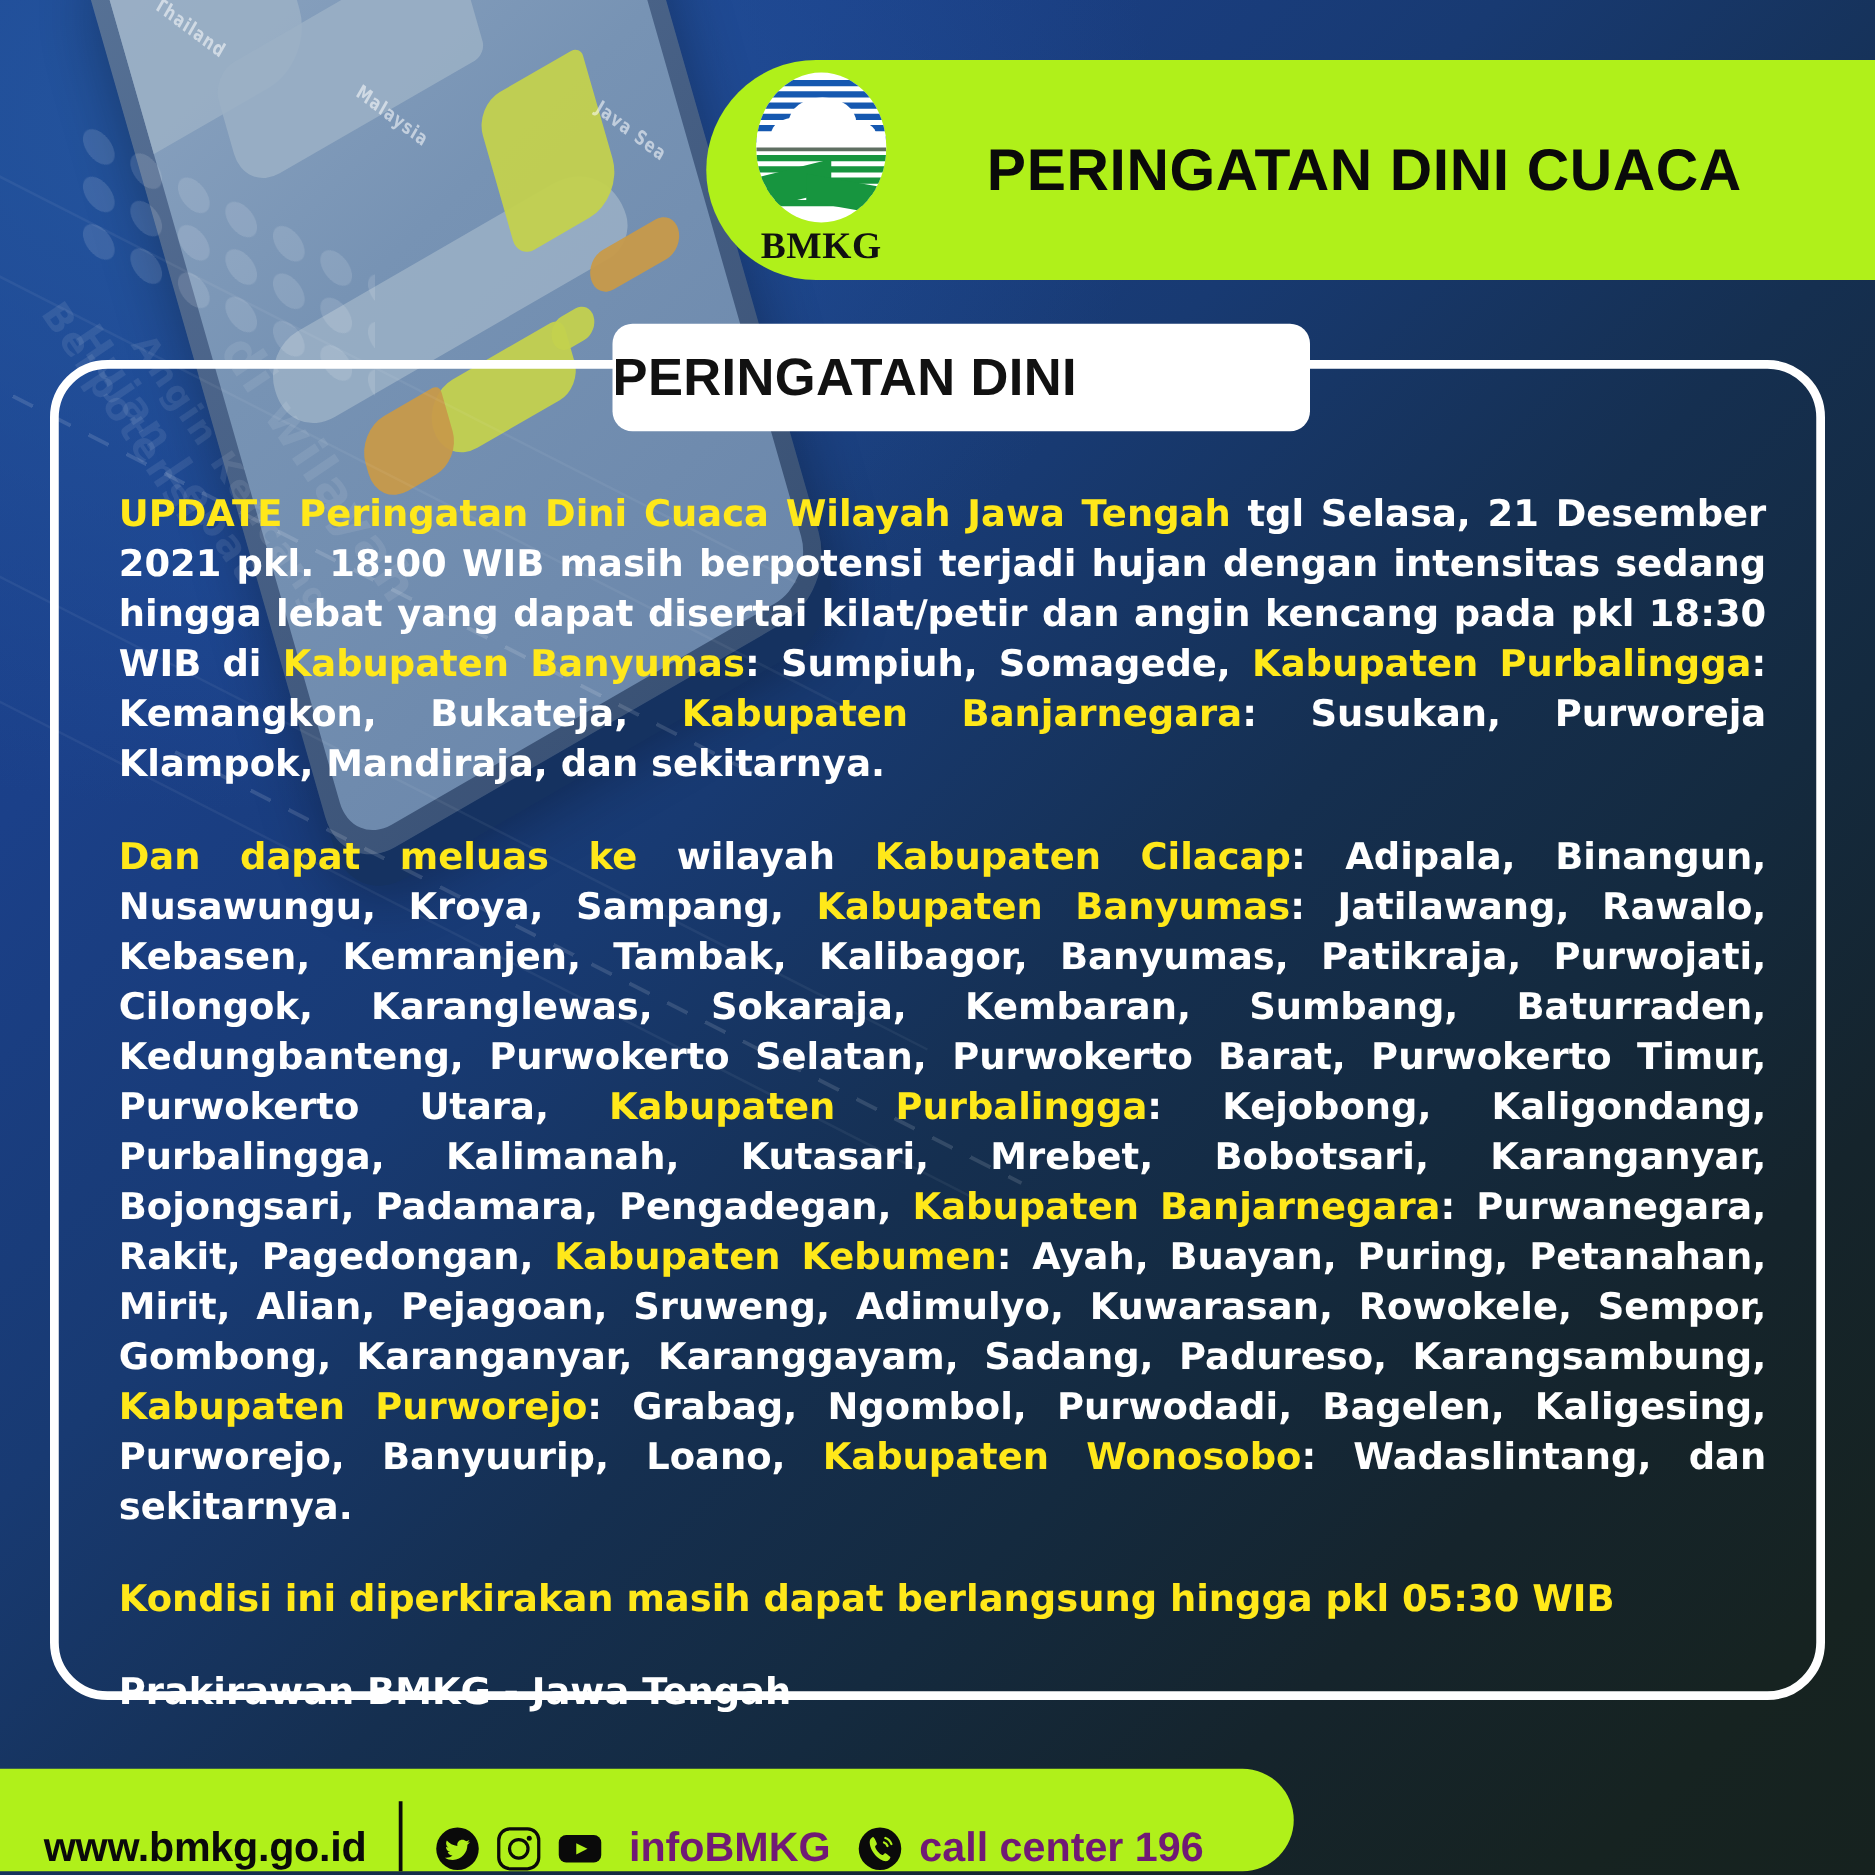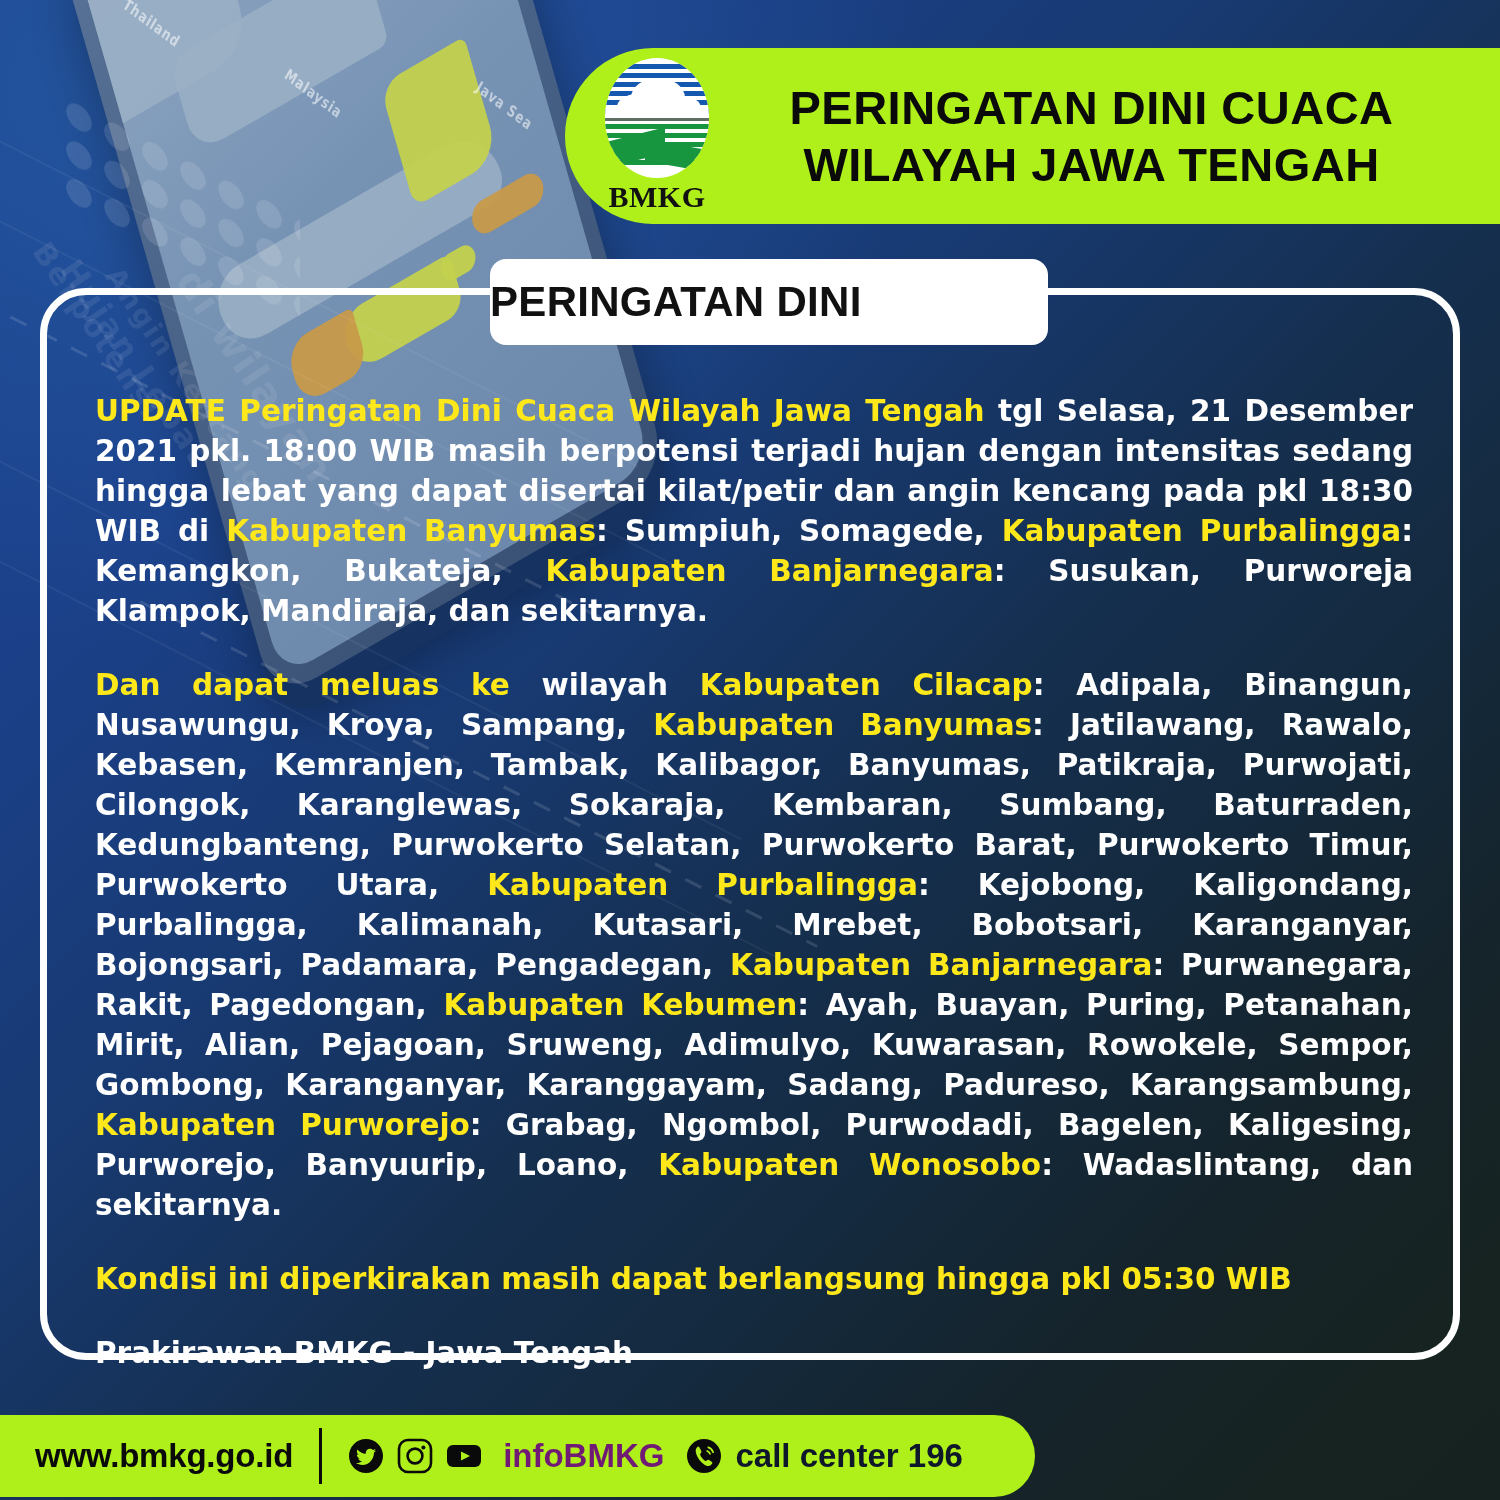--- a/index.html
+++ b/index.html
@@ -144,38 +144,38 @@
   .body-copy p:last-child{ margin-bottom:0; }
   .hl{ color:#ffe81a; }
   .all-yellow{ color:#ffe81a; }
 
   
   .footer{
     position:absolute; left:0; top:1415px;
     width:1035px; height:82px;
     background:#b0f01a;
     border-radius:0 44px 44px 0;
-    display:flex; align-items:center;
+    display:flex; align-items:flex-end;
   }
   .footer-url{
     margin-left:35px;
     font-family:"Liberation Sans", sans-serif;
     font-weight:700; font-size:33px; color:#0a0a0a; letter-spacing:-.2px;
   }
   .divider{
     width:3px; height:56px; background:#0a0a0a; margin:0 26px;
   }
   .icon{ width:36px; height:36px; margin-right:13px; flex:0 0 auto; }
   .footer-handle{
     font-family:"Liberation Sans", sans-serif;
     font-weight:700; font-size:33px; color:#701a75; margin:0 22px 0 8px;
   }
   .footer-call{
     font-family:"Liberation Sans", sans-serif;
-    font-weight:700; font-size:33px; color:#0f172a;
+    font-weight:700; font-size:33px; color:#701a75;
   }
 </style>
 </head>
 <body>
 
 <div class="poster">
 
   <div class="bg-deco">
 
     <div class="phone">
@@ -235,21 +235,20 @@
         <div class="grn-stripe" style="top:93px;"></div>
         <div class="grn-stripe" style="top:102px;"></div>
         <div class="grn-stripe" style="left:-10px; top:78px; width:70px; height:26px; background:#17953f; transform:skewY(-14deg);"></div>
         <div class="grn-stripe" style="left:40px; top:88px; width:80px; height:22px; background:#17953f; transform:skewY(10deg);"></div>
       </div>
       <div class="logo-text">BMKG</div>
     </div>
 
     <div class="header-title">
       <div>PERINGATAN DINI CUACA</div>
-      <div>WILAYAH JAWA TENGAH</div>
     </div>
   </div>
 
   <div class="card">
 
     <div class="tab">
       <span class="tab-text">PERINGATAN DINI</span>
     </div>
 
     <div class="body-copy">

